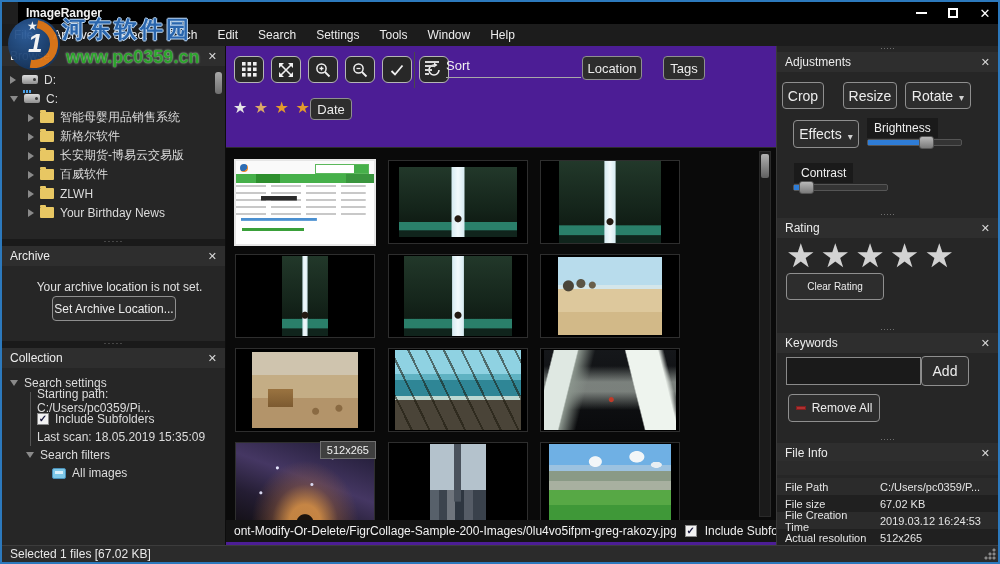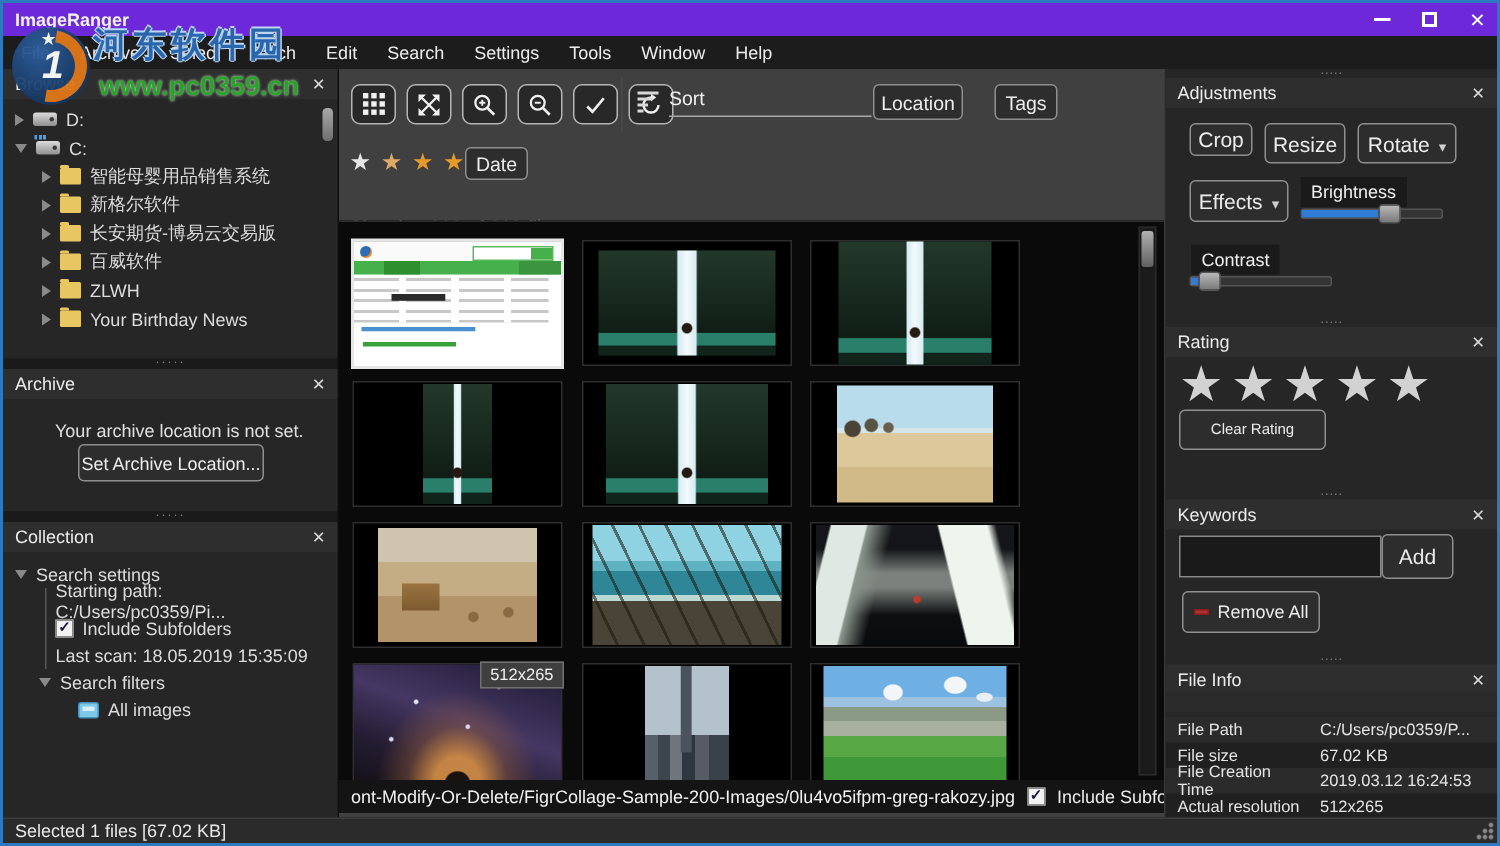--- a/index.html
+++ b/index.html
@@ -2,21 +2,21 @@
 <html><head>
 <meta charset="utf-8">
 <style>
   * { margin:0; padding:0; box-sizing:border-box; }
   body { width:1000px; height:564px; overflow:hidden; background:#000;
          font-family:"Liberation Sans", sans-serif; }
   .window { position:relative; width:1000px; height:564px; background:#1f1f1f;
             border:2px solid #2c79bd; color:#e2e2e2; overflow:hidden; }
 
   
-  .titlebar { position:absolute; top:0; left:0; right:0; height:22px; background:#6d28d9; }
+  .titlebar { position:absolute; top:0; left:16px; right:0; height:22px; background:#000000; }
   .app-title { position:absolute; left:8px; top:4px; font-size:12px; font-weight:bold; color:#f2f2f2; }
   .win-controls { position:absolute; right:6px; top:0; height:22px; display:flex; align-items:center; gap:18px; }
   .ctrl { color:#fff; cursor:default; display:flex; align-items:center; justify-content:center; width:14px; height:16px; }
   .bar-min { width:11px; height:2px; background:#fff; }
   .box-max { width:10px; height:10px; border:2px solid #fff; }
   .ctrl-close { font-size:13px; color:#fff; }
 
   
   .menubar { position:absolute; top:22px; left:0; right:0; height:22px; background:#1c1c1c;
              display:flex; align-items:center; padding-left:2px; }
@@ -31,21 +31,21 @@
              transform:rotate(-35deg); }
   .wm-star { position:absolute; left:19px; top:1px; color:#fff; font-size:12px; }
   .wm-one { position:absolute; left:20px; top:10px; color:#fff; font-size:26px; font-weight:bold; font-style:italic; }
   .wm-line1 { position:absolute; left:60px; top:12px; font-size:23px; font-weight:bold; letter-spacing:3px;
               color:#2a66ad; text-shadow:-1px 0 #bcd6f0, 1px 0 #bcd6f0, 0 -1px #bcd6f0, 0 1px #bcd6f0; }
   .wm-line2 { position:absolute; left:64px; top:45px; font-size:18px; font-weight:bold; color:#2ba32b;
               text-shadow:0 0 2px #d8f0d8; }
 
   
   .left-panel  { position:absolute; left:0; top:44px; width:224px; bottom:17px; background:#1a1a1a; border-right:1px solid #0d0d0d; }
-  .center-panel{ position:absolute; left:224px; top:44px; width:550px; bottom:17px; background:#404040; }
+  .center-panel{ position:absolute; left:224px; top:44px; width:550px; bottom:17px; background:#4c1d95; }
   .right-panel { position:absolute; left:774px; top:44px; width:222px; bottom:17px; background:#262626; border-left:1px solid #3a3a3a; }
 
   .sec { position:absolute; left:0; right:0; background:#262626; overflow:hidden; }
   .sec-header { height:20px; background:#2e2e2e; display:flex; align-items:center; padding:0 8px;
                 font-size:12px; color:#ececec; }
   .sec-close { margin-left:auto; color:#d8d8d8; font-size:11px; cursor:default; }
   .drag-dots { position:absolute; left:0; right:0; height:7px; background:#1a1a1a; text-align:center;
                font-size:9px; line-height:5px; color:#7a7a7a; letter-spacing:1px; }
 
   
@@ -174,21 +174,21 @@
   .pathbar .checkbox { flex:0 0 auto; }
   .path-check-label { font-size:12px; color:#ececec; }
 
   
   .adjust-sec { top:0; height:166px; }
   .rating-sec { top:166px; height:115px; }
   .keywords-sec { top:281px; height:110px; }
   .fileinfo-sec { top:391px; bottom:0; }
   .sec .dots-inline { height:6px; background:#262626; text-align:center; font-size:9px; line-height:4px; color:#7a7a7a; }
   .adj-btn { position:absolute; font-size:14px; }
-  .crop-btn { left:16px; top:36px; width:42px; height:22px; }
+  .crop-btn { left:5px; top:36px; width:42px; height:27px; }
   .resize-btn { left:66px; top:36px; width:54px; height:27px; }
   .rotate-btn { left:128px; top:36px; width:66px; height:27px; }
   .effects-btn { left:16px; top:74px; width:66px; height:28px; }
   .drop-arrow { font-size:10px; color:#cfcfcf; margin-top:4px; }
   .slider-label { position:absolute; background:#1a1a1a; color:#f0f0f0; font-size:12px; padding:3px 7px; }
   .bright-label { left:90px; top:72px; }
   .contrast-label { left:17px; top:117px; }
   .slider { position:absolute; height:7px; background:#343434; border:1px solid #555; border-radius:2px; }
   .bright-slider { left:90px; top:93px; width:95px; }
   .contrast-slider { left:16px; top:138px; width:95px; }

